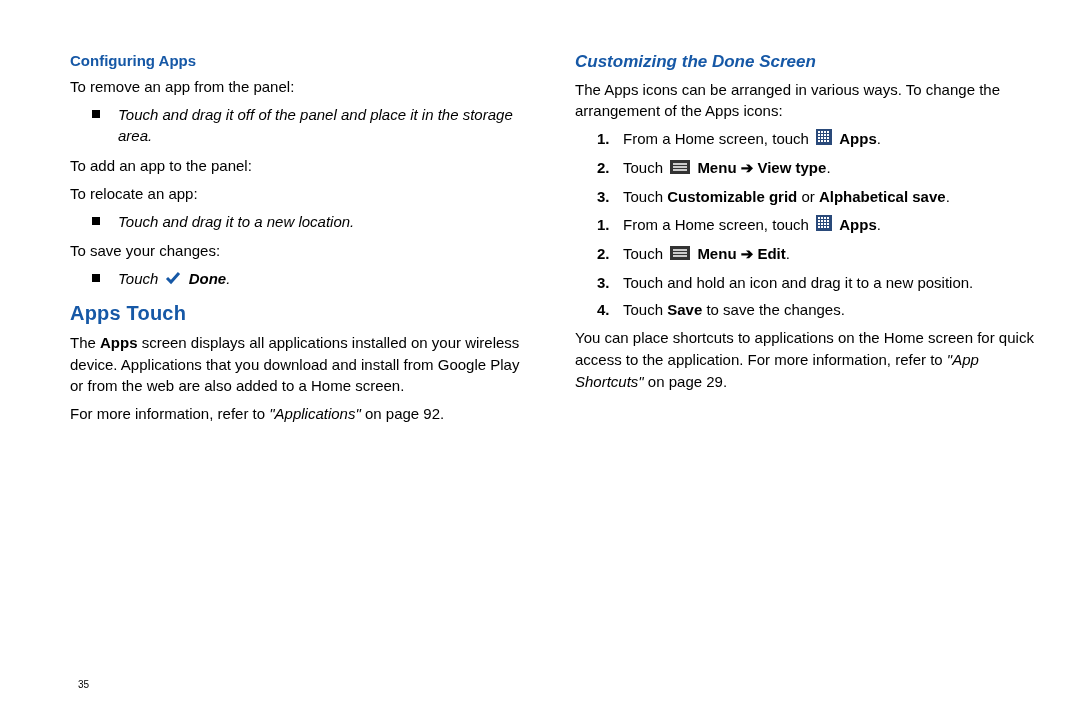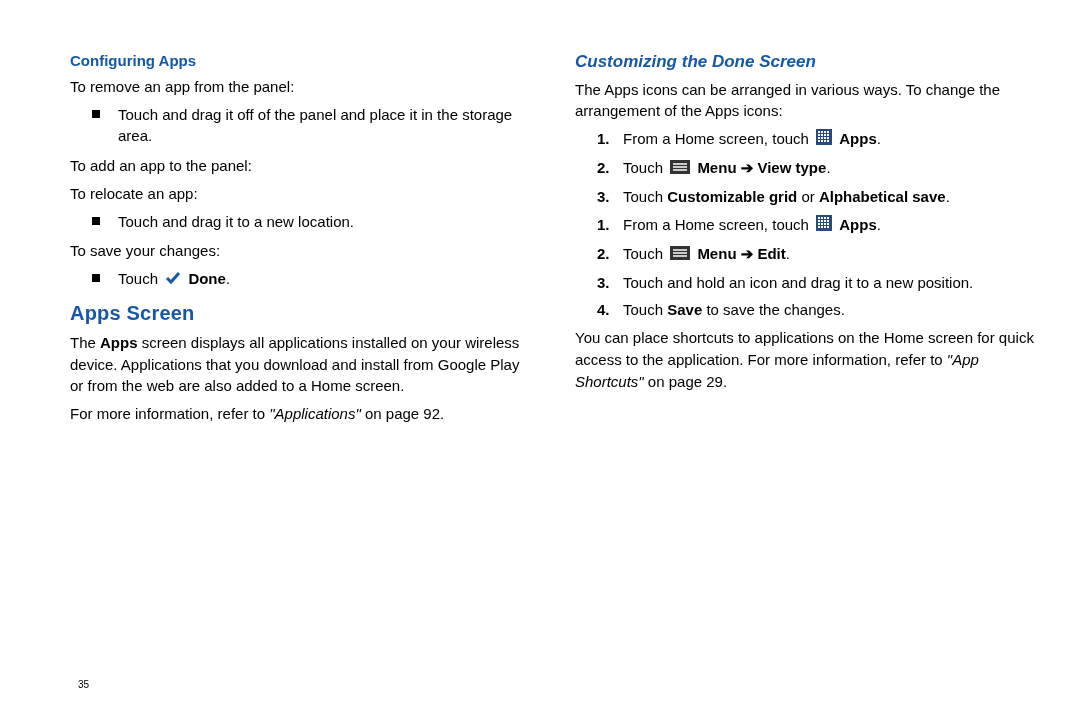--- a/index.html
+++ b/index.html
@@ -45,20 +45,21 @@
     font-size: 17px;
     margin: 0 0 4px 0;
   }
   p {
     margin: 2px 0 6px 0;
   }
   .bullet {
     display: flex;
     align-items: flex-start;
     margin: 4px 0 8px 22px;
+    font-style: italic;
   }
   .sq {
     width: 8px;
     height: 8px;
     background: #000;
     margin-top: 6px;
     margin-right: 18px;
     flex-shrink: 0;
   }
   .numitem {
@@ -114,21 +115,21 @@
         <span>Touch </span>
         <span class="icon">
           <svg width="16" height="14" viewBox="0 0 16 14">
               <polyline points="2,7 6,11 14,2" fill="none" stroke="#1658a6" stroke-width="3"></polyline>
             </svg>
         </span>
         <span class="bold">Done</span>.
       </div>
     </div>
 
-    <div class="h-blue-big">Apps Screen</div>
+    <div class="h-blue-big">Apps Touch</div>
     <p>
       <span>The </span><span class="bold">Apps</span><span> screen displays all applications installed on your wireless device. Applications that you download and install from Google Play or from the web are also added to a Home screen.</span>
     </p>
     <p>
       <span>For more information, refer to </span><span class="italic">"Applications"</span><span> on page 92.</span>
     </p>
   </div>
 
   <div class="col">
     <div class="h-blue-italic">Customizing the Done Screen</div>

